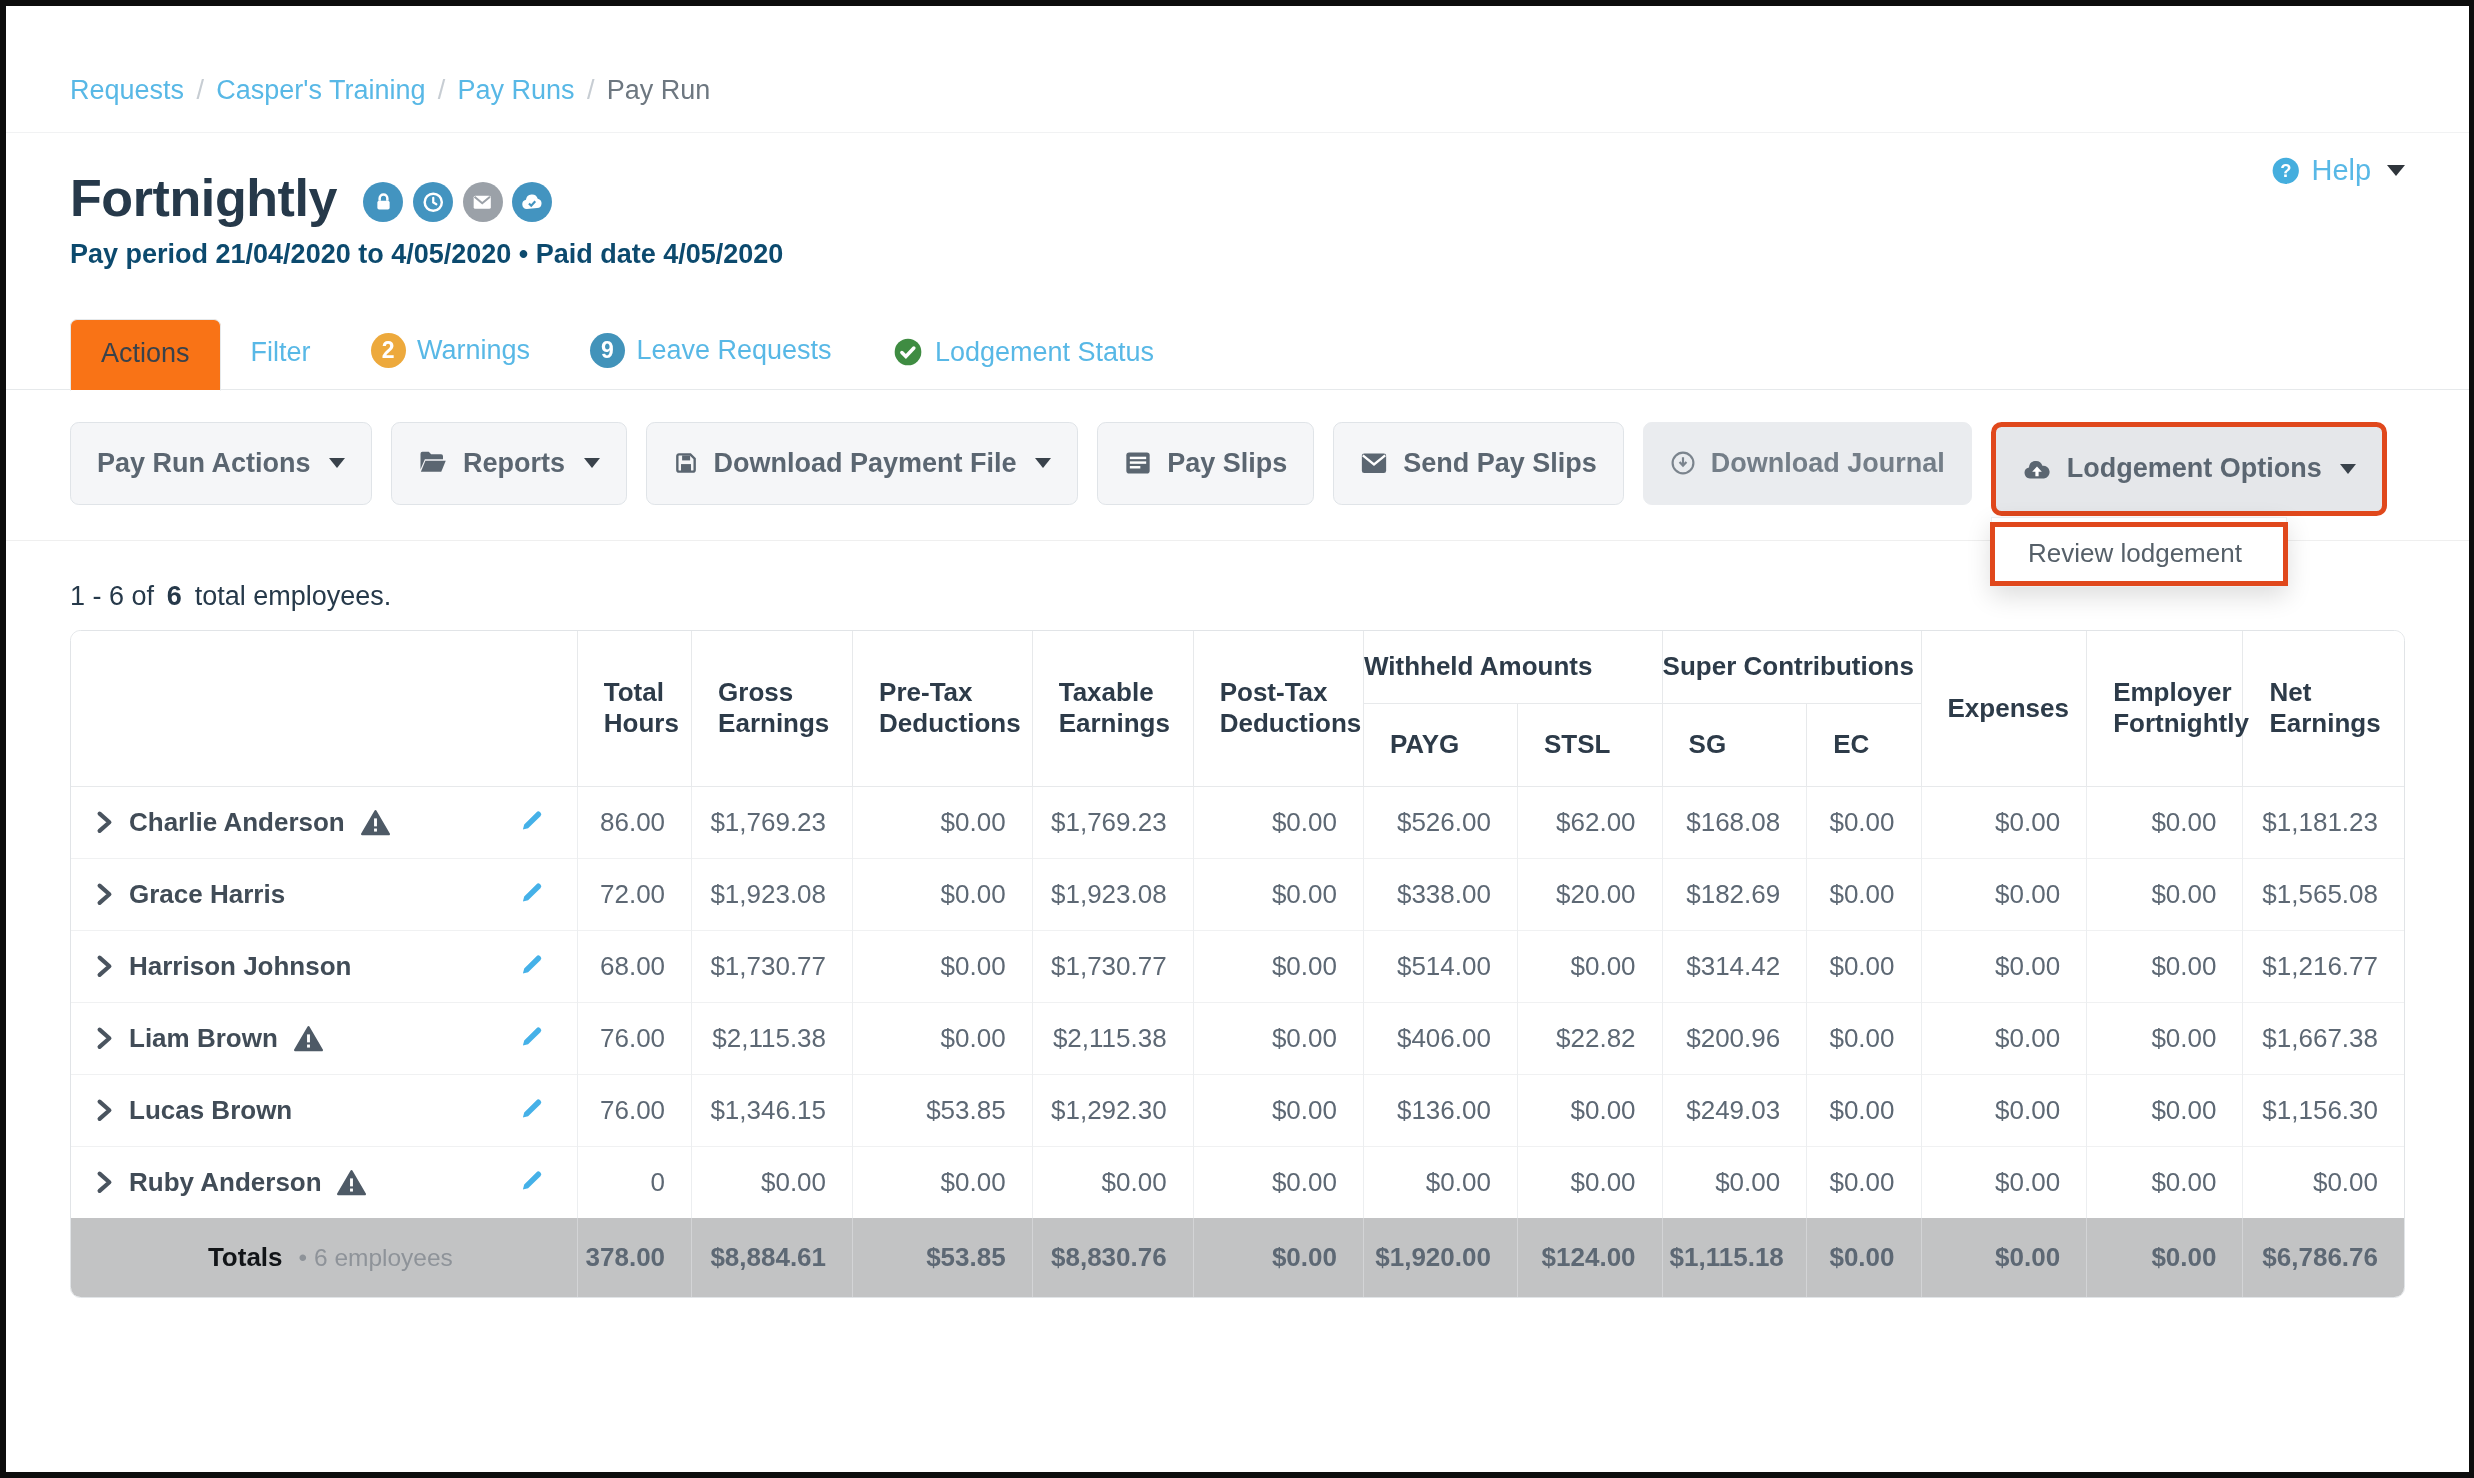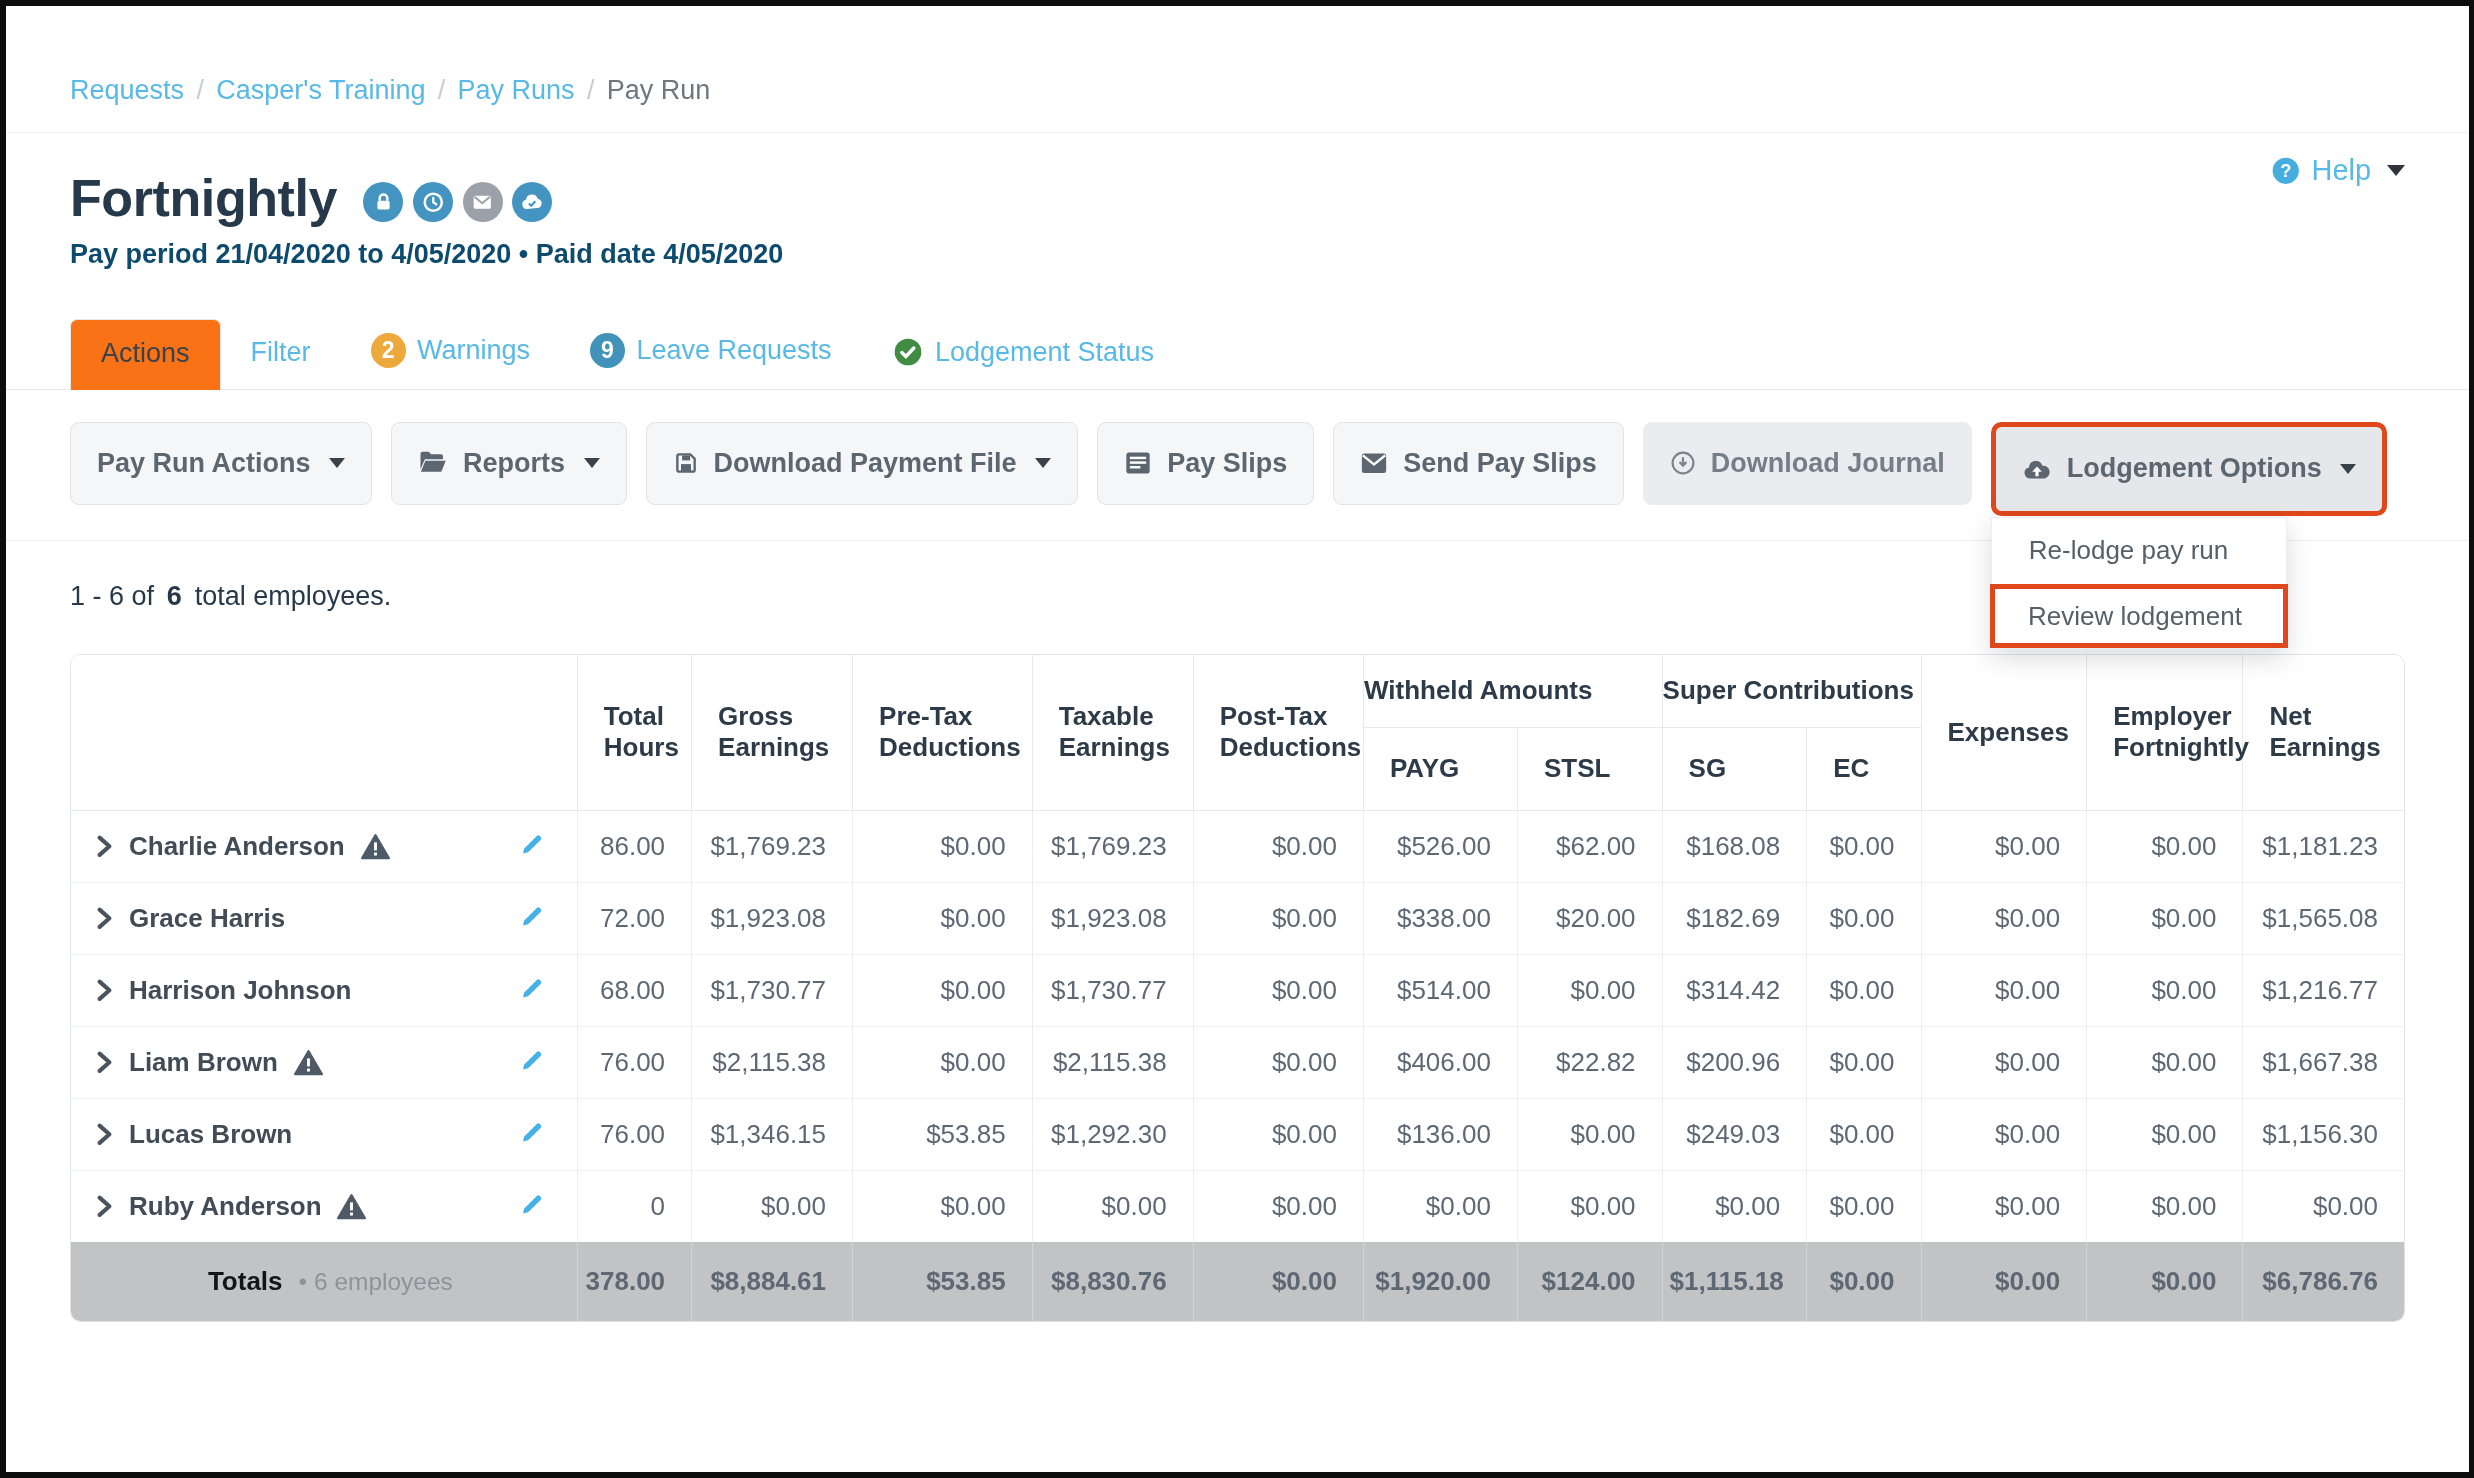--- a/index.html
+++ b/index.html
@@ -53,21 +53,21 @@
   .menu-item{font-size:26px;color:#566069;padding:16.6px 17.5px 15px 37px;cursor:pointer;background:#fff}
   .menu-item-box{border:5.3px solid #e0481c;margin:3.5px -1.8px 0}
   .menu-item-box .menu-item{padding:11.4px 17.5px 11.4px 33px}
 
   .divider2{border-top:1.8px solid #efefef;margin:24.5px -70px 0}
 
   .count-line{margin-top:40px;font-size:27px;color:#26394a}
   .count-line b{font-weight:700;margin:0 5.3px}
 
   
-  .tablewrap{margin-top:42px;border:1.8px solid #e1e4e7;border-radius:10.5px;overflow:hidden}
+  .tablewrap{margin-top:18px;border:1.8px solid #e1e4e7;border-radius:10.5px;overflow:hidden}
   table{width:100%;border-collapse:collapse;table-layout:fixed}
   th{font-size:26px;font-weight:600;color:#2d3b49;text-align:left;vertical-align:middle;background:#fff;padding:10.5px 7px 10.5px 26px}
   th.group{text-align:left;padding:15.8px 0;height:40px}
   thead th{border-bottom:1.8px solid #e7e9eb}
   thead th + th, thead tr + tr th{border-left:1.8px solid #e7e9eb}
   thead tr + tr th:first-child{border-left:1.8px solid #e7e9eb}
   thead tr + tr th{height:61px}
   td.num{font-size:26px;color:#5d6874;text-align:right;padding:0 26px 0 7px;height:71px}
   tbody td{border-left:1.8px solid #eceef0}
   tbody td:first-child{border-left:none}
@@ -233,21 +233,20 @@
         <span class="icn" style="display:flex">
           <svg width="30" height="23" viewBox="0 0 26 20">
               <path d="M6.8 18.6a4.8 4.8 0 0 1-.8-9.5A6 6 0 0 1 17.7 7.6a4.9 4.9 0 0 1 1.4 11z" fill="#5b6671"></path>
               <path d="M13 8.2 17.2 12.8 14.4 12.8 14.4 16.8 11.6 16.8 11.6 12.8 8.8 12.8z" fill="#fff"></path>
             </svg>
         </span>
         <span>Lodgement Options</span>
         <span class="caret"></span>
       </div>
       <div class="menu">
-        <div class="menu-item">Re-lodge pay run</div>
         <div class="menu-item-box">
           <div class="menu-item">Review lodgement</div>
         </div>
       </div>
     </div>
   </div>
 
   <div class="divider2"></div>
 
   <div class="count-line">

